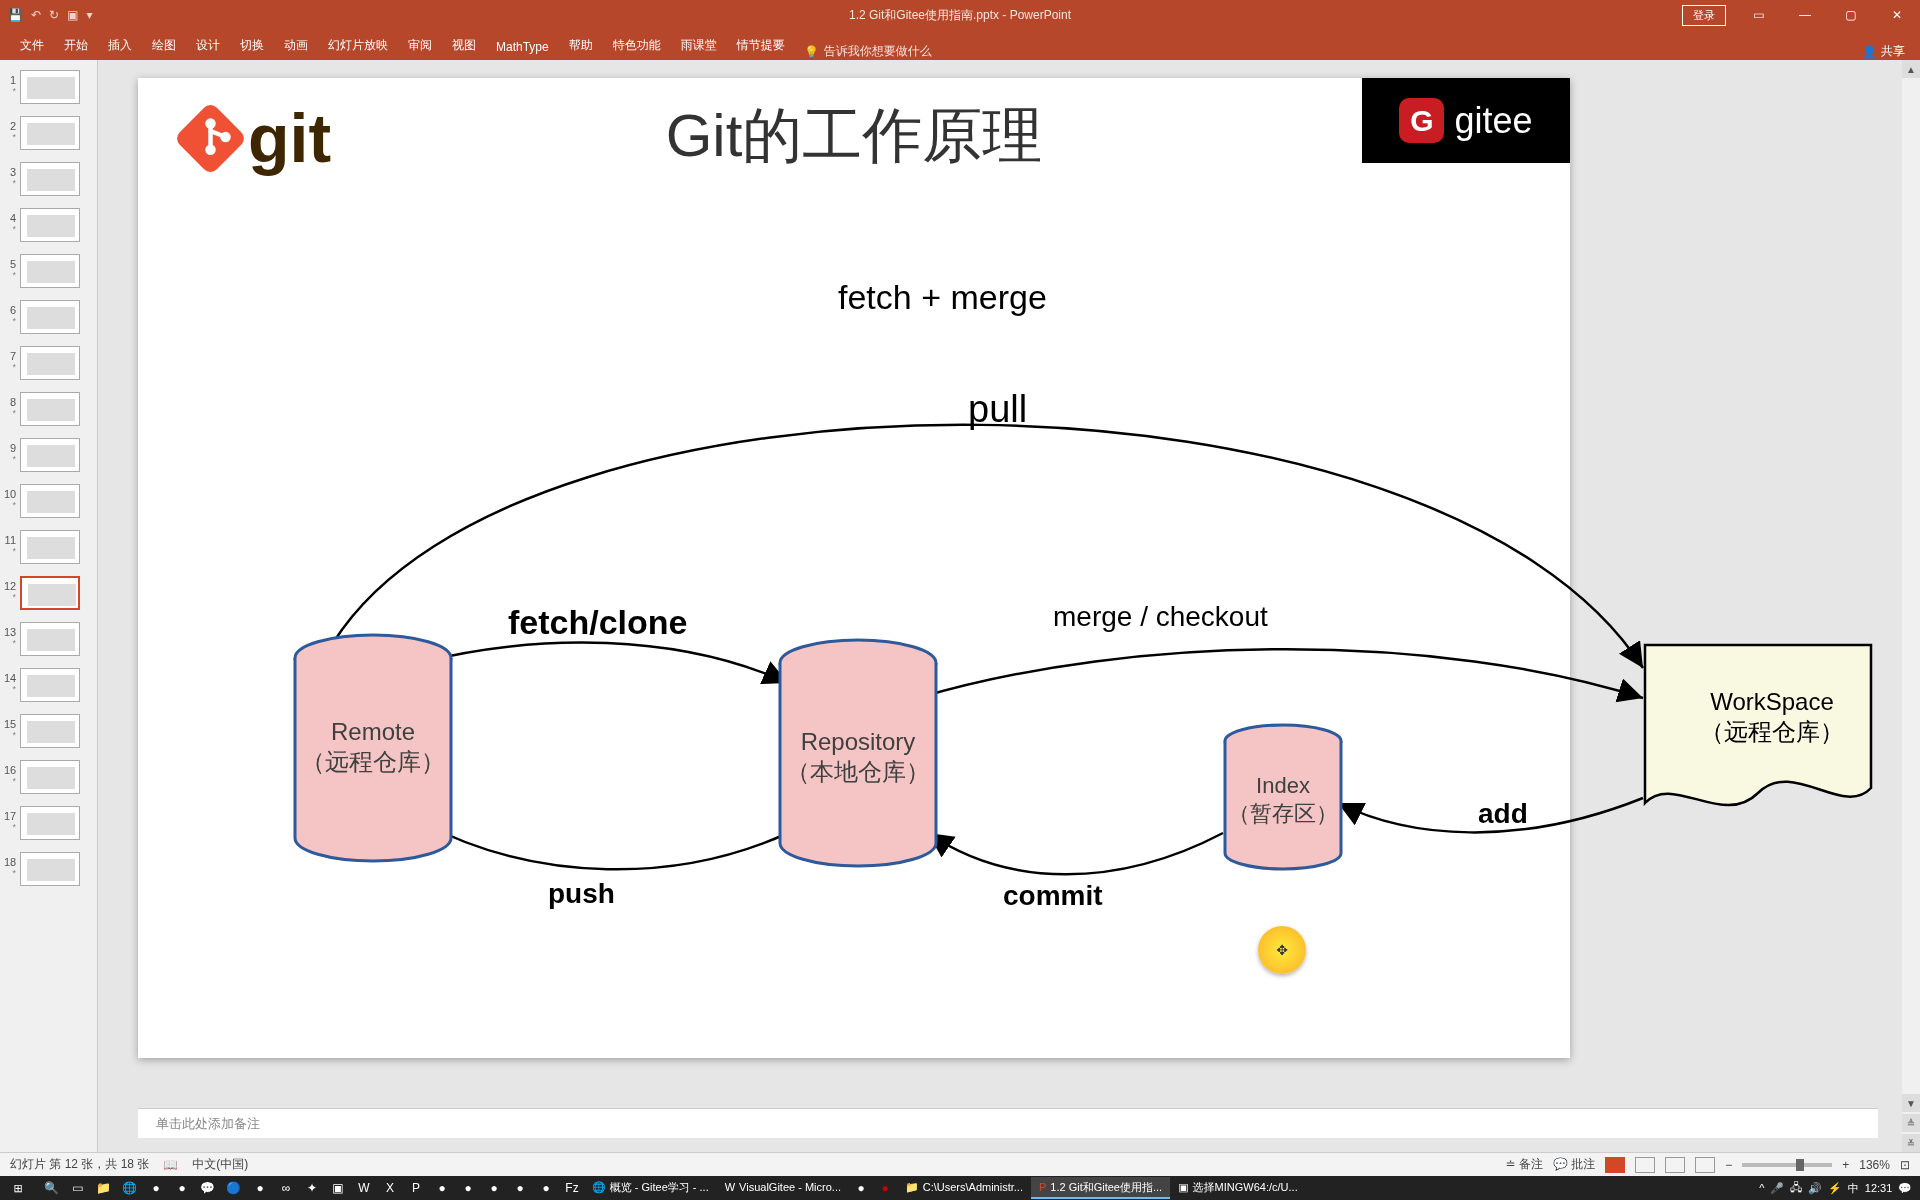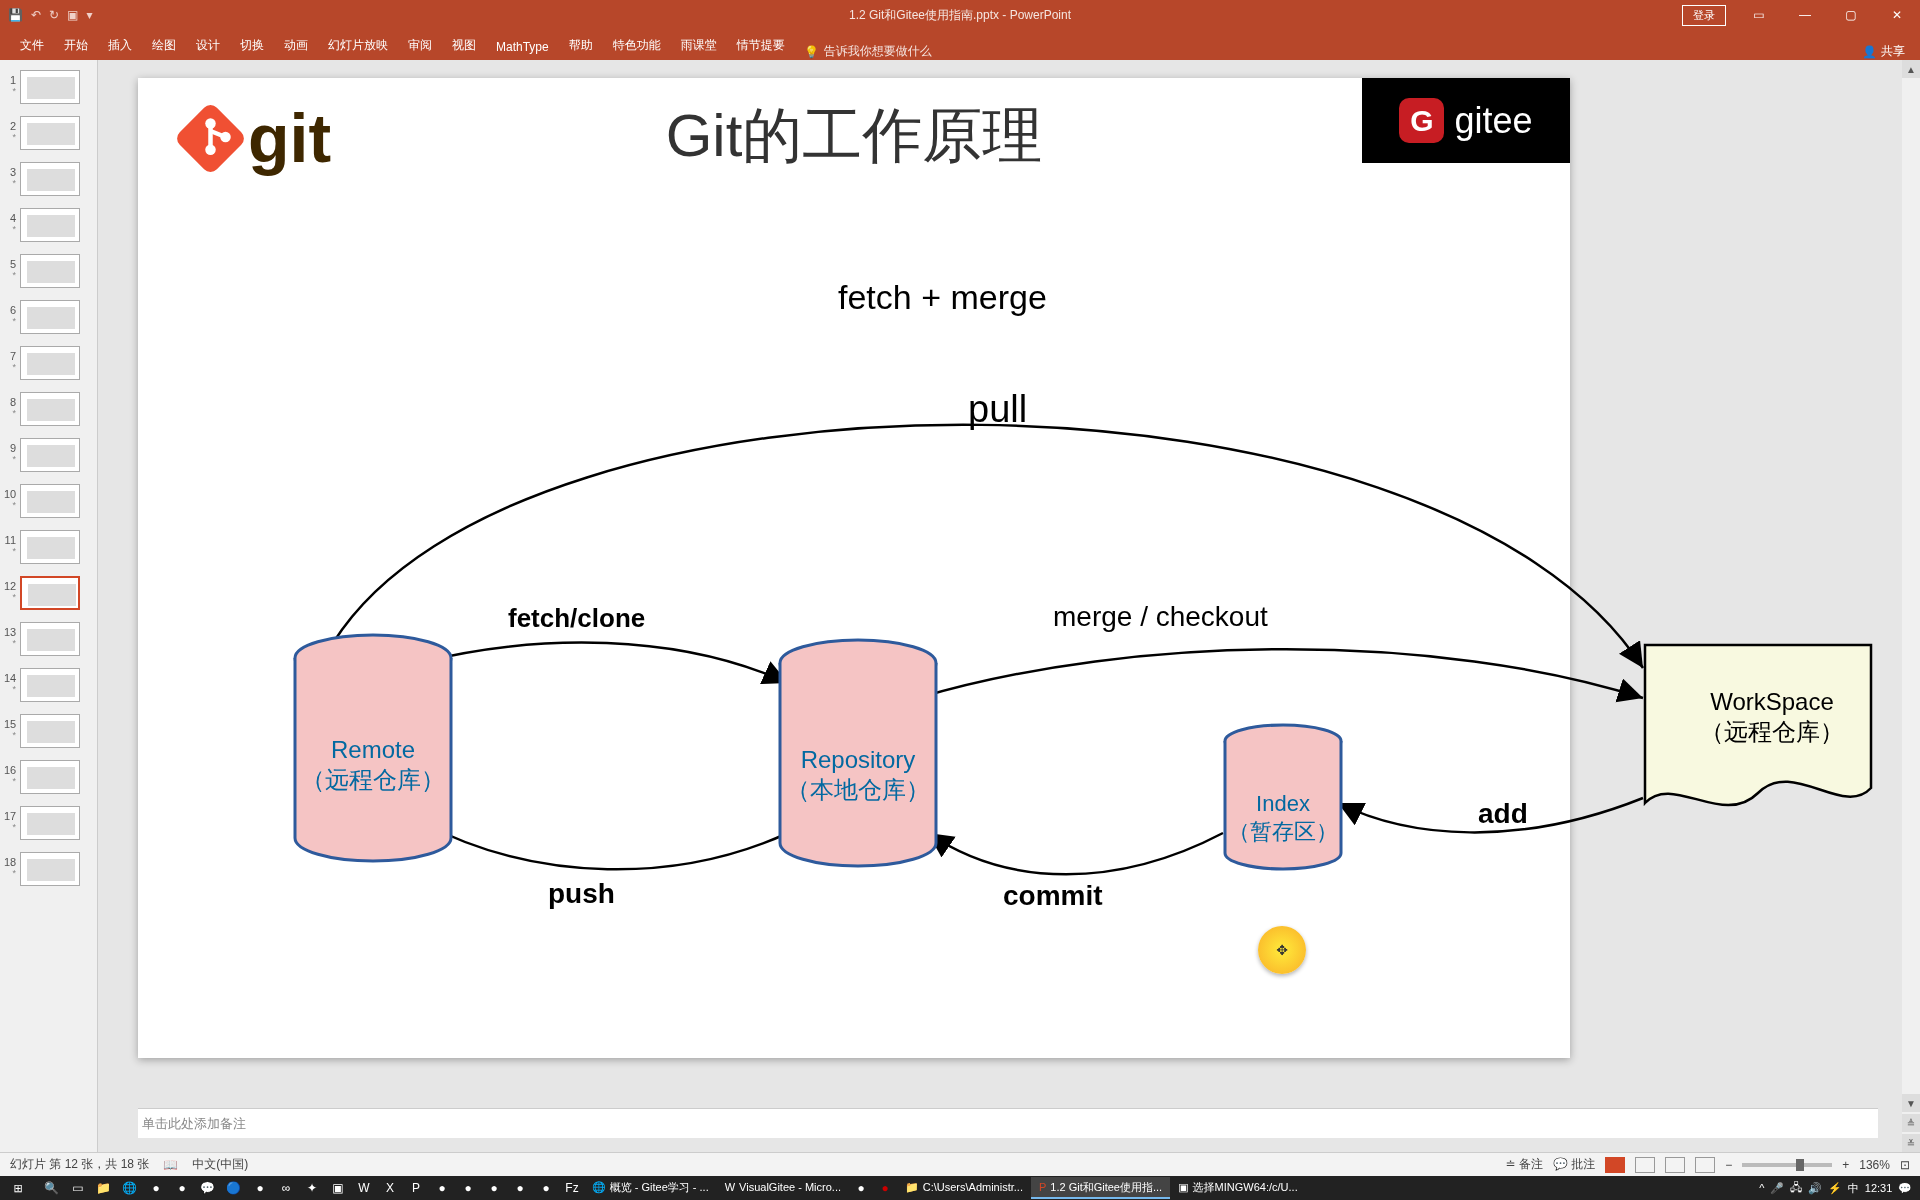--- a/index.html
+++ b/index.html
@@ -43,34 +43,34 @@
 
 .slide-title { position: absolute; left: 50%; transform: translateX(-50%); top: 18px; font-size: 60px; color: #333; font-weight: 400; }
 
 .gitee-logo { position: absolute; right: 0; top: 0; width: 208px; height: 85px; background: #000; display: flex; align-items: center; justify-content: center; gap: 10px; }
 .gitee-logo .g-icon { width: 45px; height: 45px; background: #c71d23; border-radius: 10px; display: flex; align-items: center; justify-content: center; color: #fff; font-size: 30px; font-weight: bold; }
 .gitee-logo .txt { color: #fff; font-size: 36px; font-weight: 500; }
 
 
 .cylinder { position: absolute; }
 .cylinder svg { overflow: visible; }
-.cylinder .label { position: absolute; width: 100%; text-align: center; font-family: "Courier New", monospace; font-size: 24px; color: #0369a1; margin-top: 18px; }
+.cylinder .label { position: absolute; width: 100%; text-align: center; font-family: "Courier New", monospace; font-size: 24px; color: #404040; }
 
 .workspace { position: absolute; }
 .workspace .label { position: absolute; width: 100%; text-align: center; font-family: "Courier New", monospace; font-size: 24px; color: #000; }
 
 .diagram-label { position: absolute; font-size: 30px; color: #000; font-family: Arial, sans-serif; }
 .diagram-label.bold { font-weight: bold; }
 
 
 .cursor-highlight { position: absolute; width: 48px; height: 48px; background: radial-gradient(circle, #ffeb3b 0%, #fbc02d 70%, transparent 100%); border-radius: 50%; box-shadow: 0 2px 4px rgba(0,0,0,0.3); display: flex; align-items: center; justify-content: center; }
 .cursor-highlight::after { content: '✥'; font-size: 14px; color: #333; position: absolute; }
 
 
-.notes { position: absolute; left: 40px; bottom: 14px; width: 1740px; height: 30px; background: #fff; border-top: 1px solid #ccc; padding: 6px 4px; color: #888; font-size: 13px; }
+.notes { position: absolute; left: 40px; bottom: 14px; width: 1740px; height: 30px; background: #fff; border-top: 1px solid #ccc; padding: 6px 18px; color: #888; font-size: 13px; }
 
 
 .vscroll { position: absolute; right: 0; top: 0; width: 18px; height: 100%; background: #f0f0f0; }
 .vscroll .arrow { position: absolute; width: 18px; height: 18px; background: #ddd; display: flex; align-items: center; justify-content: center; font-size: 10px; color: #555; }
 
 
 .statusbar { height: 24px; background: #f3f3f3; border-top: 1px solid #ccc; color: #444; font-size: 12px; display: flex; align-items: center; padding: 0 10px; }
 .statusbar .left { display: flex; gap: 14px; align-items: center; }
 .statusbar .right { margin-left: auto; display: flex; align-items: center; gap: 10px; }
 .statusbar .viewbtn { width: 20px; height: 16px; border: 1px solid #999; display: inline-block; cursor: pointer; }
@@ -327,21 +327,21 @@
           <path d="M 2 2 L 228 2 L 228 145 C 200 175, 150 115, 115 150 C 80 185, 30 130, 2 160 Z" fill="#f8f9e0" stroke="#000" stroke-width="2.5"></path>
         </svg>
         <div class="label" style="top:45px;padding-left:28px;">
           <div>WorkSpace</div>
           <div>（远程仓库）</div>
         </div>
       </div>
 
       <div class="diagram-label" style="left:700px; top:200px; font-size:34px;">fetch + merge</div>
       <div class="diagram-label" style="left:830px; top:310px; font-size:38px;">pull</div>
-      <div class="diagram-label bold" style="left:370px; top:525px; font-size:26px;">fetch/clone</div>
+      <div class="diagram-label bold" style="left:370px; top:525px; font-size:34px;">fetch/clone</div>
       <div class="diagram-label" style="left:915px; top:523px; font-size:28px;">merge / checkout</div>
       <div class="diagram-label bold" style="left:410px; top:800px; font-size:28px;">push</div>
       <div class="diagram-label bold" style="left:865px; top:802px; font-size:28px;">commit</div>
       <div class="diagram-label bold" style="left:1340px; top:720px; font-size:28px;">add</div>
 
       <div class="cursor-highlight" style="left:1120px; top:848px;"></div>
 
     </div>
 
     <div class="notes">

